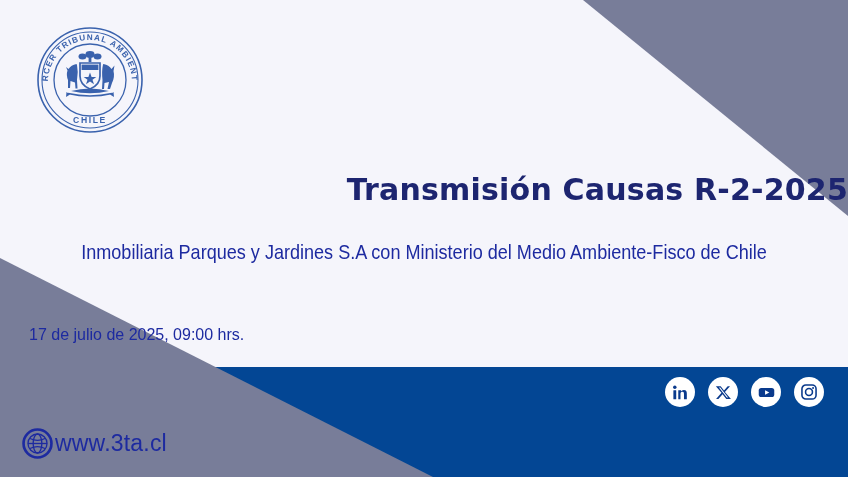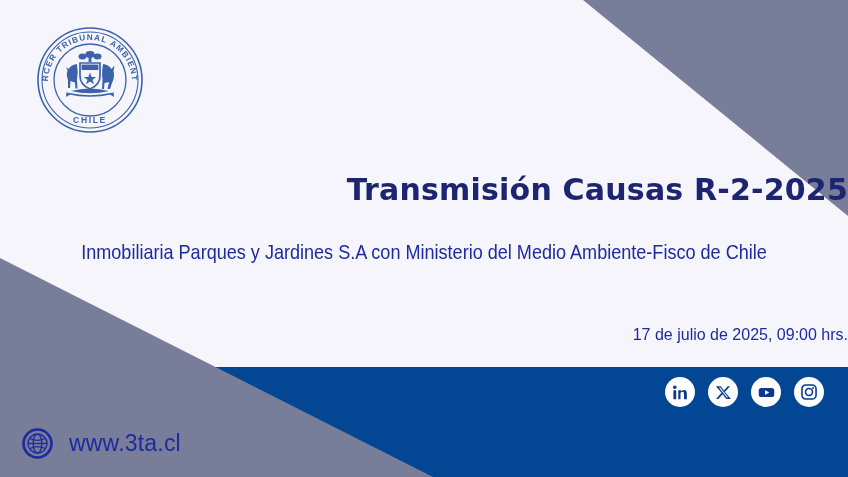--- a/index.html
+++ b/index.html
@@ -63,25 +63,26 @@
     font-family: "Liberation Sans Narrow", "Liberation Sans", sans-serif;
     transform: scaleX(0.86);
     white-space: nowrap;
   }
 
   .datetime {
     position: absolute;
     left: 0;
     top: 326px;
     width: 848px;
-    text-align: right;
+    text-align: left;
     font-size: 16px;
     font-weight: 400;
     color: #1d2aa0;
     font-family: "Liberation Sans", sans-serif;
+    padding-left: 29px;
   }
 
   
   .social-row {
     position: absolute;
     right: 24px;
     top: 377px;
     display: flex;
     gap: 13px;
     align-items: center;
@@ -97,21 +98,21 @@
     cursor: pointer;
   }
 
   
   .site-row {
     position: absolute;
     left: 22px;
     top: 428px;
     display: flex;
     align-items: center;
-    gap: 16px;
+    gap: 2px;
     cursor: pointer;
   }
   .site-url {
     font-size: 23px;
     font-weight: 400;
     color: #1d2aa0;
     font-family: "Liberation Sans", sans-serif;
     letter-spacing: 0.2px;
   }
 </style>

